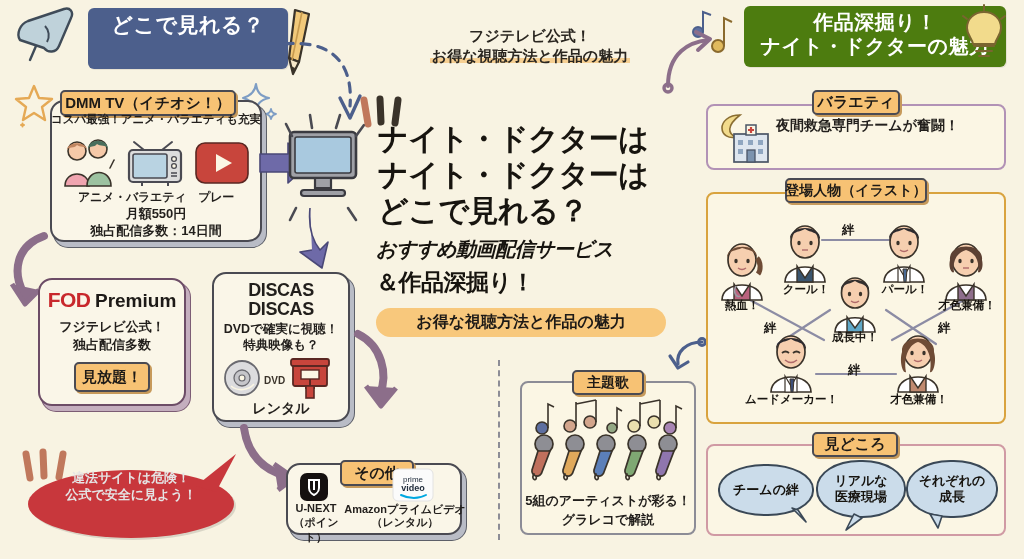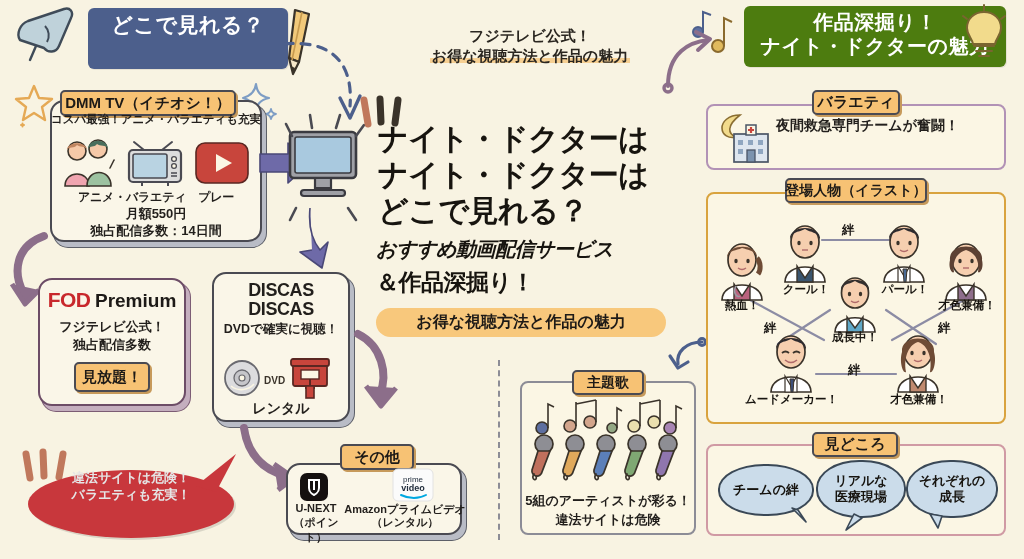--- a/index.html
+++ b/index.html
@@ -214,20 +214,21 @@
   <div class="abs txt-c bold" style="left:38px;top:318px;width:148px;font-size:13px;">フジテレビ公式！</div>
   <div class="abs txt-c bold" style="left:38px;top:336px;width:148px;font-size:13px;">独占配信多数</div>
   <div class="abs chip" style="left:74px;top:362px;width:76px;height:30px;font-size:15px;">
     <span>見放題！</span>
   </div>
 
   <div class="abs card" style="left:212px;top:272px;width:138px;height:150px;"></div>
   <div class="abs txt-c bold" style="left:212px;top:280px;width:138px;font-size:18px;letter-spacing:-.4px;">DISCAS</div>
   <div class="abs txt-c bold" style="left:212px;top:299px;width:138px;font-size:18px;letter-spacing:-.4px;">DISCAS</div>
   <div class="abs txt-c bold" style="left:212px;top:321px;width:138px;font-size:12.5px;">DVDで確実に視聴！</div>
+  <div class="abs txt-c bold" style="left:212px;top:337px;width:138px;font-size:12.5px;">特典映像も？</div>
 
   <svg class="abs" style="left:222px;top:358px;" width="40" height="40" viewBox="0 0 40 40">
     <circle cx="20" cy="20" r="17" fill="#DCDCDE" stroke="#6A6A70" stroke-width="1.8"></circle>
     <circle cx="20" cy="20" r="8" fill="#C6C6CA" stroke="#6A6A70" stroke-width="1.3"></circle>
     <circle cx="20" cy="20" r="3" fill="#FBF6E4" stroke="#6A6A70" stroke-width="1.2"></circle>
     <path d="M9 28 C16 34 27 32 32 26" stroke="#FBF6E4" stroke-width="1.6" fill="none"></path>
   </svg>
   <div class="abs bold" style="left:264px;top:375px;font-size:10px;color:#3A332A;">DVD</div>
   <svg class="abs" style="left:288px;top:355px;" width="44" height="46" viewBox="0 0 44 46">
     <rect x="5" y="9" width="34" height="22" rx="2" fill="#C8453C" stroke="#5a2722" stroke-width="1.8"></rect>
@@ -242,21 +243,21 @@
   <svg class="abs" style="left:352px;top:330px;" width="56" height="94" viewBox="0 0 56 94">
     <path d="M6 4 C30 16 36 44 28 64" fill="none" stroke="#8C6E8A" stroke-width="8" stroke-linecap="round"></path>
     <path d="M14 56 L29 76 L44 58" fill="#8C6E8A" stroke="#8C6E8A" stroke-width="5" stroke-linejoin="round"></path>
   </svg>
   <svg class="abs" style="left:238px;top:424px;" width="64" height="72" viewBox="0 0 64 72">
     <path d="M6 4 C10 32 26 46 48 52" fill="none" stroke="#8C6E8A" stroke-width="8" stroke-linecap="round"></path>
     <path d="M36 40 L56 54 L40 66" fill="#8C6E8A" stroke="#8C6E8A" stroke-width="5" stroke-linejoin="round"></path>
   </svg>
 
   <div class="abs card" style="left:286px;top:463px;width:176px;height:72px;"></div>
-  <div class="abs chip chip-sm" style="left:340px;top:444px;width:74px;height:26px;font-size:15px;">
+  <div class="abs chip chip-sm" style="left:340px;top:460px;width:74px;height:26px;font-size:15px;">
     <span>その他</span>
   </div>
   <svg class="abs" style="left:300px;top:473px;" width="28" height="28" viewBox="0 0 28 28">
     <rect x="0" y="0" width="28" height="28" rx="7" fill="#15100F"></rect>
     <path d="M9 7 h10 v8 c0 5 -5 7 -5 7 s-5 -2 -5 -7 z" fill="none" stroke="#fff" stroke-width="2"></path>
     <path d="M14 7 v10" stroke="#fff" stroke-width="2"></path>
   </svg>
   <svg class="abs" style="left:393px;top:469px;" width="40" height="32" viewBox="0 0 40 32">
     <rect x="0" y="0" width="40" height="32" rx="5" fill="#FBFBFB" stroke="#E2E2E2" stroke-width="1"></rect>
     <text x="20" y="13" font-size="8" font-family="'Liberation Sans',sans-serif" fill="#232F3E" text-anchor="middle">prime</text>
@@ -269,21 +270,21 @@
   <div class="abs txt-c bold" style="left:344px;top:515px;width:122px;font-size:11px;">（レンタル）</div>
 
   <svg class="abs" style="left:22px;top:448px;" width="50" height="34" viewBox="0 0 50 34">
     <path d="M8 30 L4 6" stroke="#C0785C" stroke-width="7" stroke-linecap="round"></path>
     <path d="M22 28 L21 4" stroke="#C0785C" stroke-width="7" stroke-linecap="round"></path>
     <path d="M37 29 L41 6" stroke="#C0785C" stroke-width="7" stroke-linecap="round"></path>
   </svg>
   <div class="abs bubble-red" style="left:28px;top:470px;width:206px;height:68px;">
     <div>
       <div>違法サイトは危険！</div>
-      <div>バラエティも充実！</div>
+      <div>公式で安全に見よう！</div>
     </div>
   </div>
   <svg class="abs" style="left:192px;top:452px;" width="48" height="42" viewBox="0 0 48 42">
     <path d="M4 34 L44 2 L24 40 Z" fill="#C8373C"></path>
   </svg>
 
   <div class="abs lede" style="left:370px;top:26px;width:320px;">
     <div>フジテレビ公式！</div>
     <div><span class="hl">お得な視聴方法と作品の魅力</span></div>
   </div>
@@ -355,21 +356,21 @@
         </g>
       <g transform="translate(124,0)">
           <ellipse cx="16" cy="12" rx="9" ry="9" fill="#8E8E94"></ellipse>
           <path d="M10 19 L4 38 a5 5 0 0 0 10 2 L22 19 Z" fill="#8F76AE"></path>
           <path d="M6 42 C2 48 10 50 8 44" fill="none"></path>
         </g>
     </g>
   </svg>
 
   <div class="abs txt-c bold" style="left:520px;top:492px;width:176px;font-size:13px;">5組のアーティストが彩る！</div>
-  <div class="abs txt-c bold" style="left:520px;top:511px;width:176px;font-size:13px;">違法サイトは危険</div>
+  <div class="abs txt-c bold" style="left:520px;top:511px;width:176px;font-size:13px;">グラレコで解説</div>
 
   <div class="abs banner banner-purple" style="left:744px;top:6px;width:262px;height:56px;font-size:20px;padding-top:5px;">
     <span class="l1">作品深掘り！</span>
     <span class="l2">ナイト・ドクターの魅力</span>
   </div>
   <svg class="abs" style="left:690px;top:6px;" width="56" height="48" viewBox="0 0 56 48">
     <g stroke="#4C5F8C" stroke-width="2" fill="none">
       <circle cx="8" cy="26" r="5" fill="#5E6FA0"></circle>
         <path d="M13 26 V6 l8 3"></path>
     </g>

